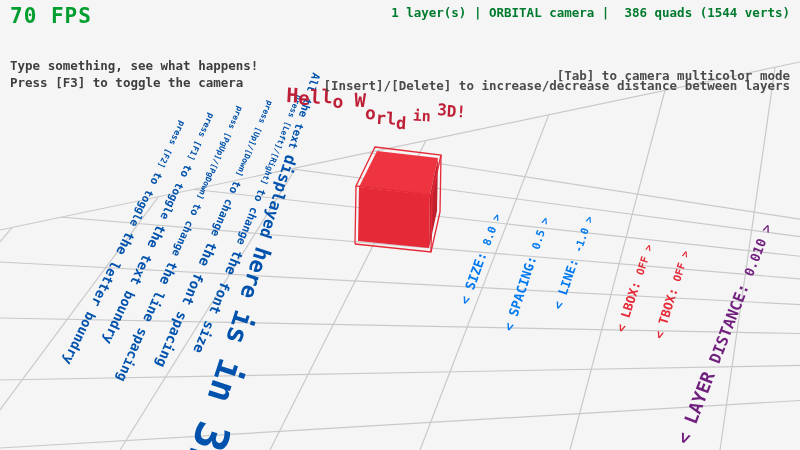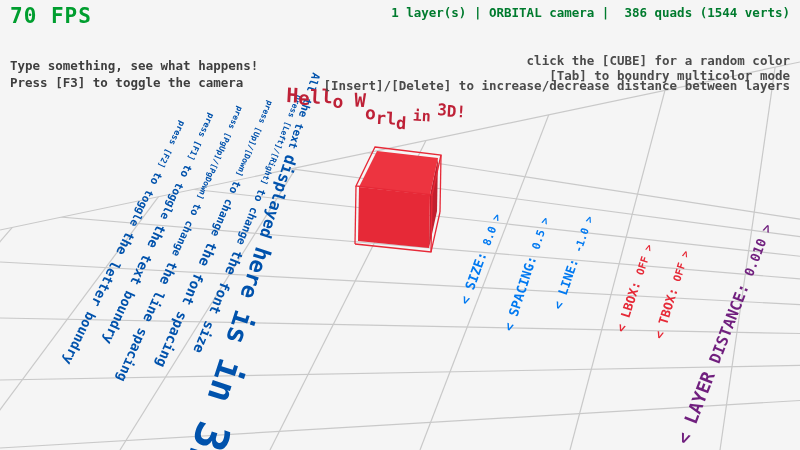--- a/index.html
+++ b/index.html
@@ -82,15 +82,14 @@
 
     <div id="hello" class="hello" style="left: 287px; top: 85px; transform: rotate(3deg); color: rgb(190, 33, 55);"><span style="font-size: 20px; transform: translateY(0px);">H</span><span style="font-size: 19px; transform: translateY(2px);">e</span><span style="font-size: 19px; transform: translateY(0px);">l</span><span style="font-size: 19px; transform: translateY(-1px);">l</span><span style="font-size: 18px; transform: translateY(3px);">o</span><span style="font-size: 18px; transform: translateY(0px);">&nbsp;</span><span style="font-size: 19px; transform: translateY(1px);">W</span><span style="font-size: 18px; transform: translateY(13px);">o</span><span style="font-size: 17px; transform: translateY(17px);">r</span><span style="font-size: 17px; transform: translateY(17px);">l</span><span style="font-size: 17px; transform: translateY(21px);">d</span><span style="font-size: 10px; transform: translateY(0px);">&nbsp;</span><span style="font-size: 15px; transform: translateY(12px);">i</span><span style="font-size: 15px; transform: translateY(12px);">n</span><span style="font-size: 10px; transform: translateY(0px);">&nbsp;</span><span style="font-size: 16px; transform: translateY(5px);">3</span><span style="font-size: 16px; transform: translateY(6px);">D</span><span style="font-size: 16px; transform: translateY(6px);">!</span></div>
   </div>
 
   <div class="hud hud-fps" style="color: rgb(0, 158, 47);">70 FPS</div>
   <div class="hud hud-sm" style="left: 10px; top: 59px; color: rgb(62, 62, 62);">Type something, see what happens!</div>
   <div class="hud hud-sm" style="left: 10px; top: 76px; color: rgb(62, 62, 62);">Press [F3] to toggle the camera</div>
 
   <div class="hud hud-sm hud-right" style="top: 6px; color: rgb(0, 123, 46);">1 layer(s) | ORBITAL camera |  386 quads (1544 verts)</div>
   <div class="hud hud-sm hud-right" style="top: 39px; color: rgb(75, 75, 75); margin-top: 40px;">[Insert]/[Delete] to increase/decrease distance between layers</div>
-  <div class="hud hud-sm hud-right" style="top: 54px; color: rgb(75, 75, 75);">click the [CUBE] for a random color</div>
-  <div class="hud hud-sm hud-right" style="top: 69px; color: rgb(75, 75, 75);">[Tab] to boundry multicolor mode</div>
+  <div class="hud hud-sm hud-right" style="top: 69px; color: rgb(75, 75, 75);">[Tab] to camera multicolor mode</div>
 </div>
 
 </body></html>

